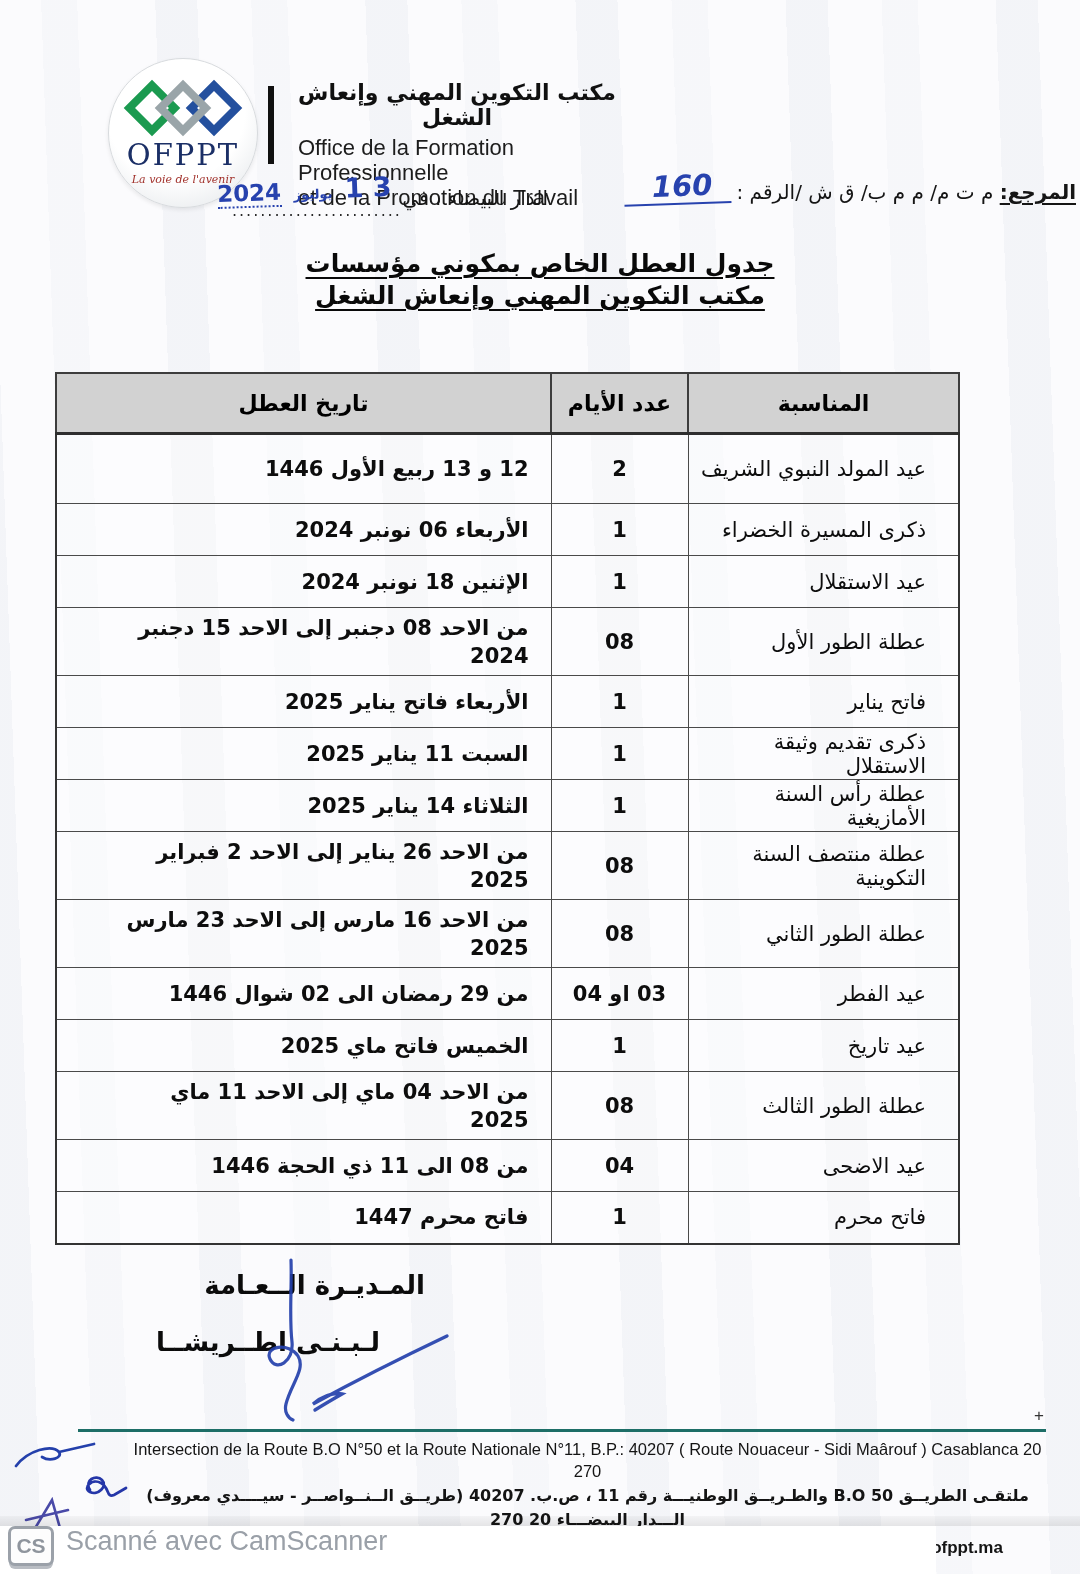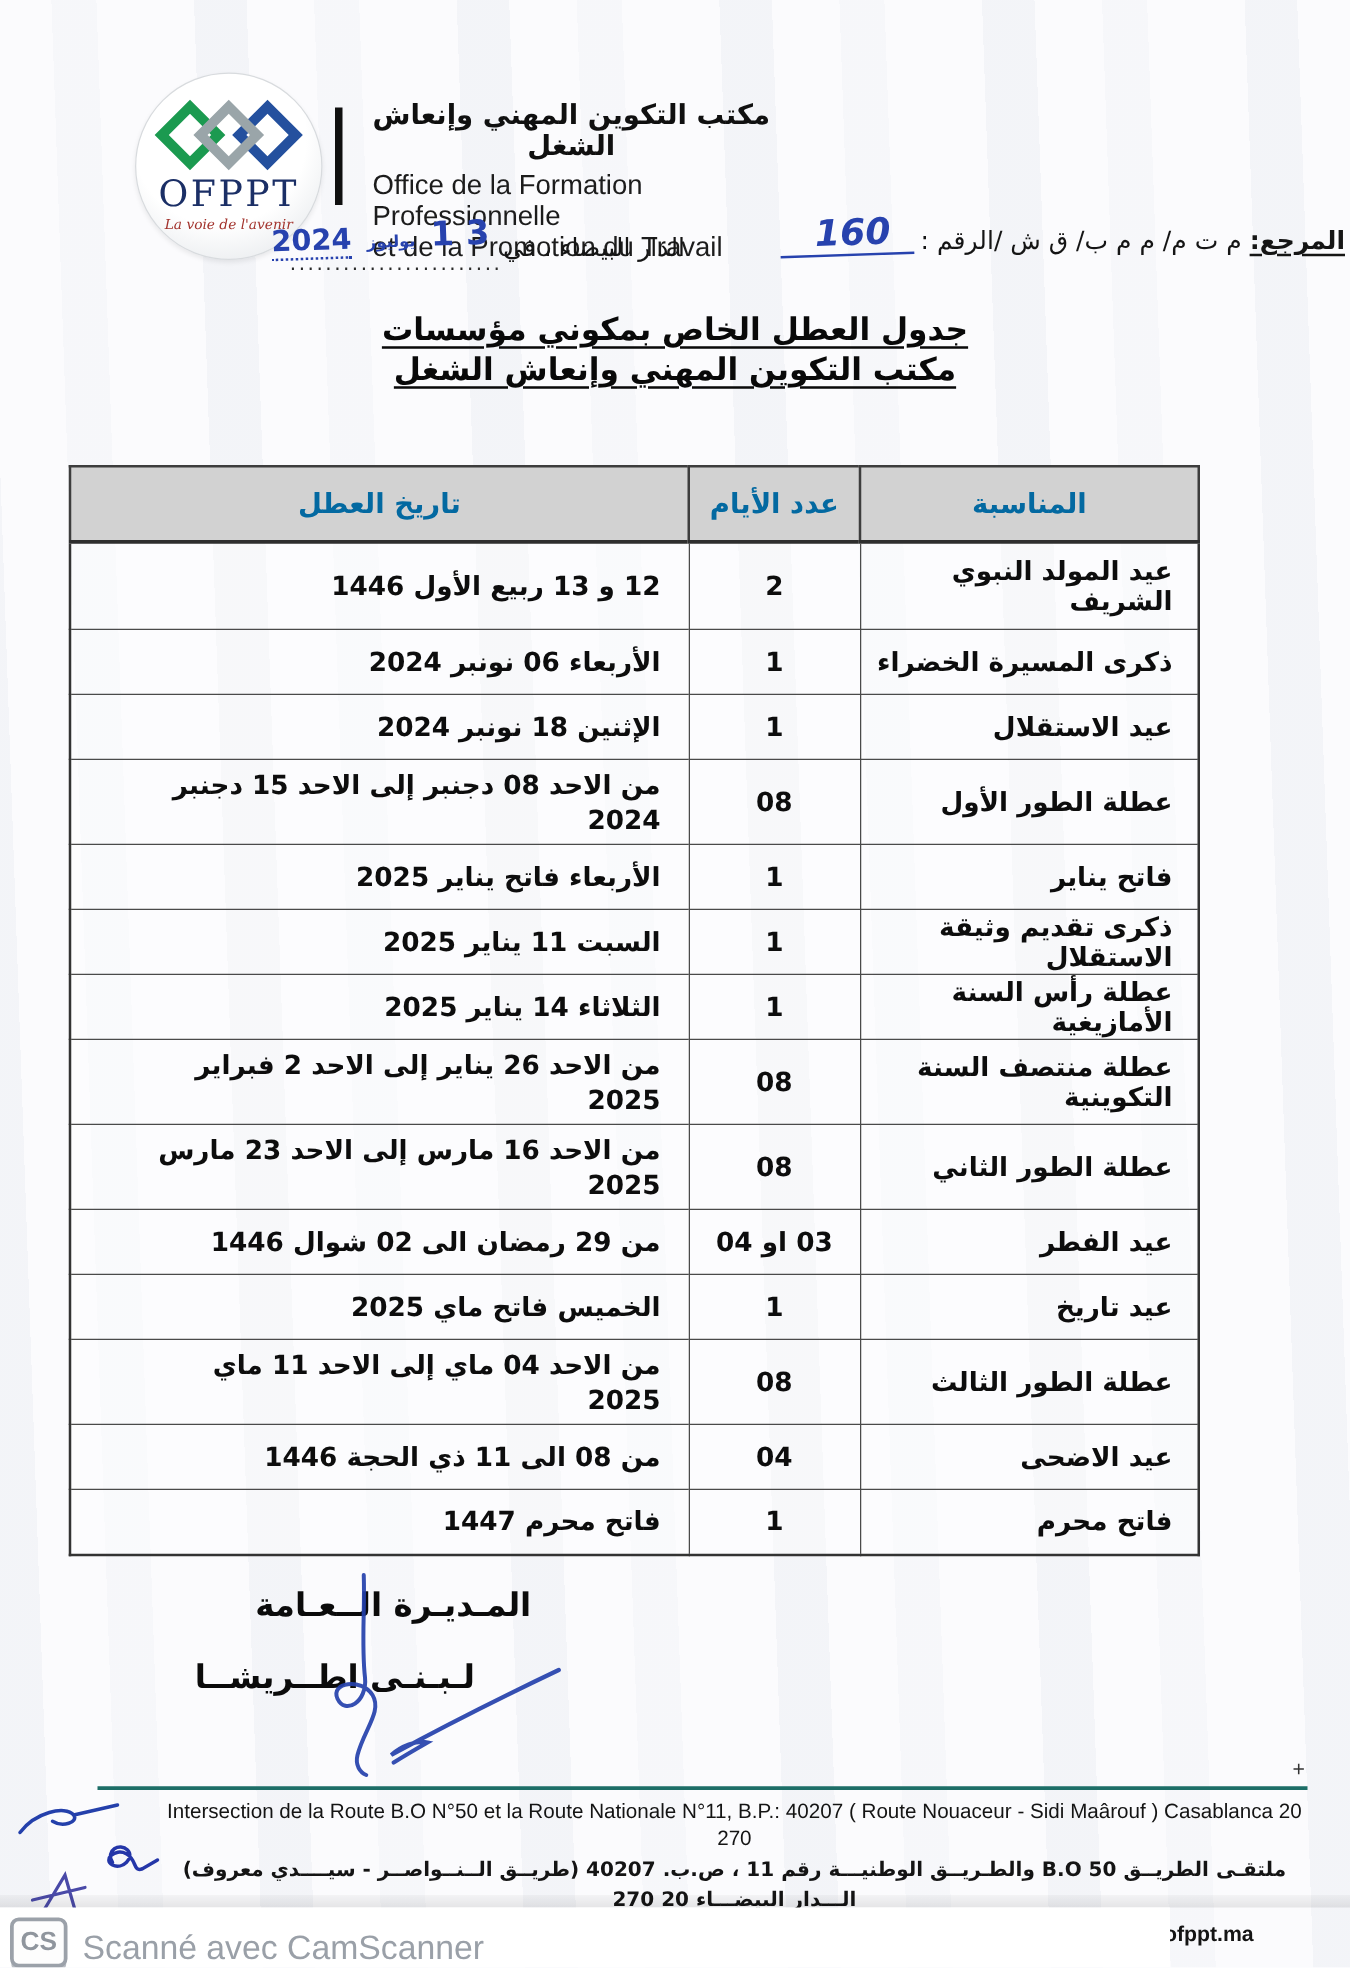--- a/index.html
+++ b/index.html
@@ -41,24 +41,24 @@
   .stamp-year{font-size:23px;font-weight:bold;border-bottom:2px dotted #2742ae;}
   
   .doc-title{position:absolute;top:248px;left:0;width:1080px;text-align:center;direction:rtl;}
   .doc-title span{display:block;font-size:25px;font-weight:bold;color:#090909;line-height:32px;
     text-decoration:underline;text-decoration-thickness:2px;text-underline-offset:5px;}
   
   table.holidays{position:absolute;left:55px;top:372px;width:903px;border-collapse:collapse;
     direction:rtl;table-layout:fixed;background:rgba(255,255,255,.35);}
   table.holidays col.c-occ{width:271px;} table.holidays col.c-days{width:137px;} table.holidays col.c-date{width:495px;}
   table.holidays th{background:#d2d2d2;border:2px solid #3d3d3d;border-bottom:3px solid #2e2e2e;
-    font-size:22px;font-weight:bold;color:#0369a1;height:56px;margin-left:31px;}
+    font-size:22px;font-weight:bold;color:#000000;height:56px;margin-left:31px;}
   table.holidays td{border:1.6px solid #4a4a4a;font-size:21px;color:#0d0d0d;vertical-align:middle;}
   table.holidays{border:2.5px solid #333;}
-  td.occ{text-align:right;padding-right:20px;font-weight:bold;}
+  td.occ{text-align:right;padding-right:32px;}
   td.days{text-align:center;font-weight:bold;font-size:20px;}
   td.date{text-align:right;padding-right:22px;padding-left:10px;font-weight:bold;white-space:pre-line;line-height:28px;}
   tr.r1{height:70px;} tr.r2{height:68px;} tr.rs{height:52px;}
   
   .sig{position:absolute;left:95px;top:1258px;width:430px;height:170px;direction:rtl;}
   .sig-title{position:absolute;top:12px;right:100px;font-size:26px;font-weight:bold;color:#0b0b0b;}
   .sig-name{position:absolute;top:69px;right:145px;font-size:26px;font-weight:bold;color:#0b0b0b;}
   .sig svg{position:absolute;left:0;top:0;}
   
   .plus-mark{position:absolute;left:1034px;top:1406px;font-size:17px;color:#333;font-family:"Liberation Sans",sans-serif;}
@@ -68,21 +68,21 @@
   .f-ar{direction:rtl;font-size:16px;font-weight:bold;line-height:24px;margin-top:2px;}
   .f-contact{font-family:"Liberation Sans",sans-serif;font-size:17px;font-weight:bold;margin-top:3px;
     display:flex;justify-content:center;align-items:center;gap:9px;}
   .f-contact .icon{display:inline-flex;align-items:center;}
   .phone-glyph{font-size:22px;}
   .scribbles{position:absolute;left:6px;top:1438px;}
   
   .scan-shadow{position:absolute;left:0;bottom:48px;width:1080px;height:10px;
     background:linear-gradient(rgba(0,0,0,.03),rgba(0,0,0,.09));}
   .cs-bar{position:absolute;left:0;bottom:0;width:936px;height:48px;background:#ffffff;
-    display:flex;align-items:flex-end;}
+    display:flex;align-items:flex-start;}
   .cs-badge{margin-left:8px;width:40px;height:34px;border:3px solid #9ba1a9;border-radius:7px;
     background:#fdfdfd;box-shadow:0 4px 0 -1px #b9bdc3;color:#8f959d;font-family:"Liberation Sans",sans-serif;
     font-weight:bold;font-size:21px;display:flex;align-items:center;justify-content:center;}
   .cs-text{margin-left:12px;color:#9aa0a8;font-family:"Liberation Sans",sans-serif;font-size:27px;}
 </style>
 </head>
 <body>
 
 <div class="page">
 

